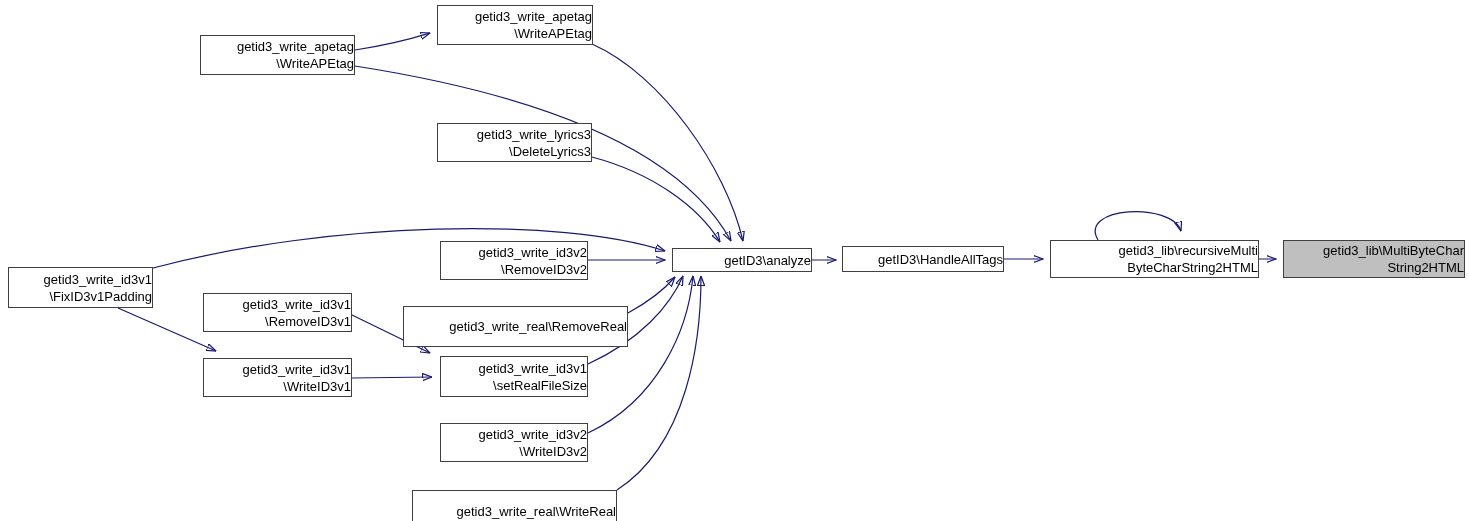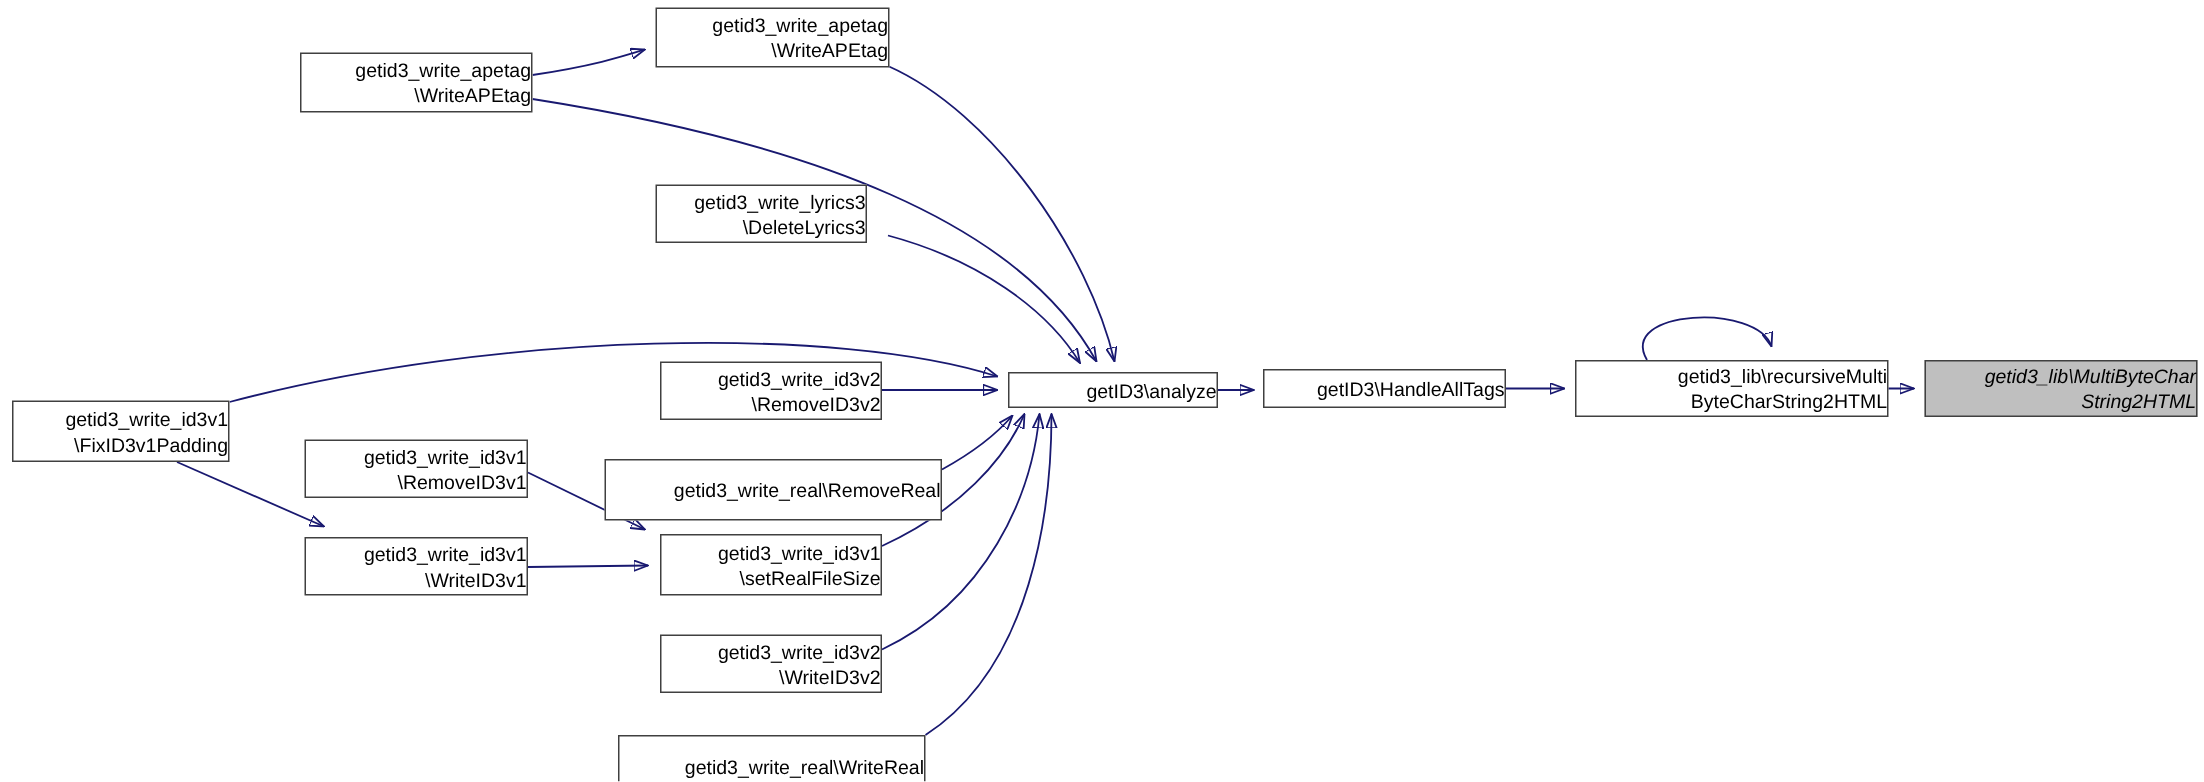--- a/index.html
+++ b/index.html
@@ -21,24 +21,24 @@
     font-size:13px;
     line-height:17px;
     text-align:center;
     display:flex;
     flex-direction:column;
     align-items:flex-end;
     justify-content:center;
     white-space:nowrap;
     cursor:pointer;
   }
-  .node.hl{background:#bfbfbf;cursor:default;font-style:italic;}
+  .node.hl{background:#bfbfbf;cursor:default;}
   .n0{left:437px;top:5px;width:156px;height:40px}
   .n1{left:200px;top:35px;width:155px;height:40px}
-  .n2{left:437px;top:123px;width:141px;height:39px}
+  .n2{left:437px;top:123px;width:155px;height:39px}
   .n3{left:8px;top:267px;width:145px;height:41px}
   .n4{left:440px;top:241px;width:148px;height:39px}
   .n5{left:403px;top:306px;width:225px;height:41px}
   .n6{left:203px;top:293px;width:149px;height:39px}
   .n7{left:203px;top:358px;width:149px;height:39px}
   .n8{left:440px;top:356px;width:148px;height:41px}
   .n9{left:440px;top:423px;width:148px;height:39px}
   .n10{left:412px;top:490px;width:205px;height:43px}
   .n11{left:672px;top:248px;width:140px;height:24px}
   .n12{left:842px;top:246px;width:162px;height:26px}

